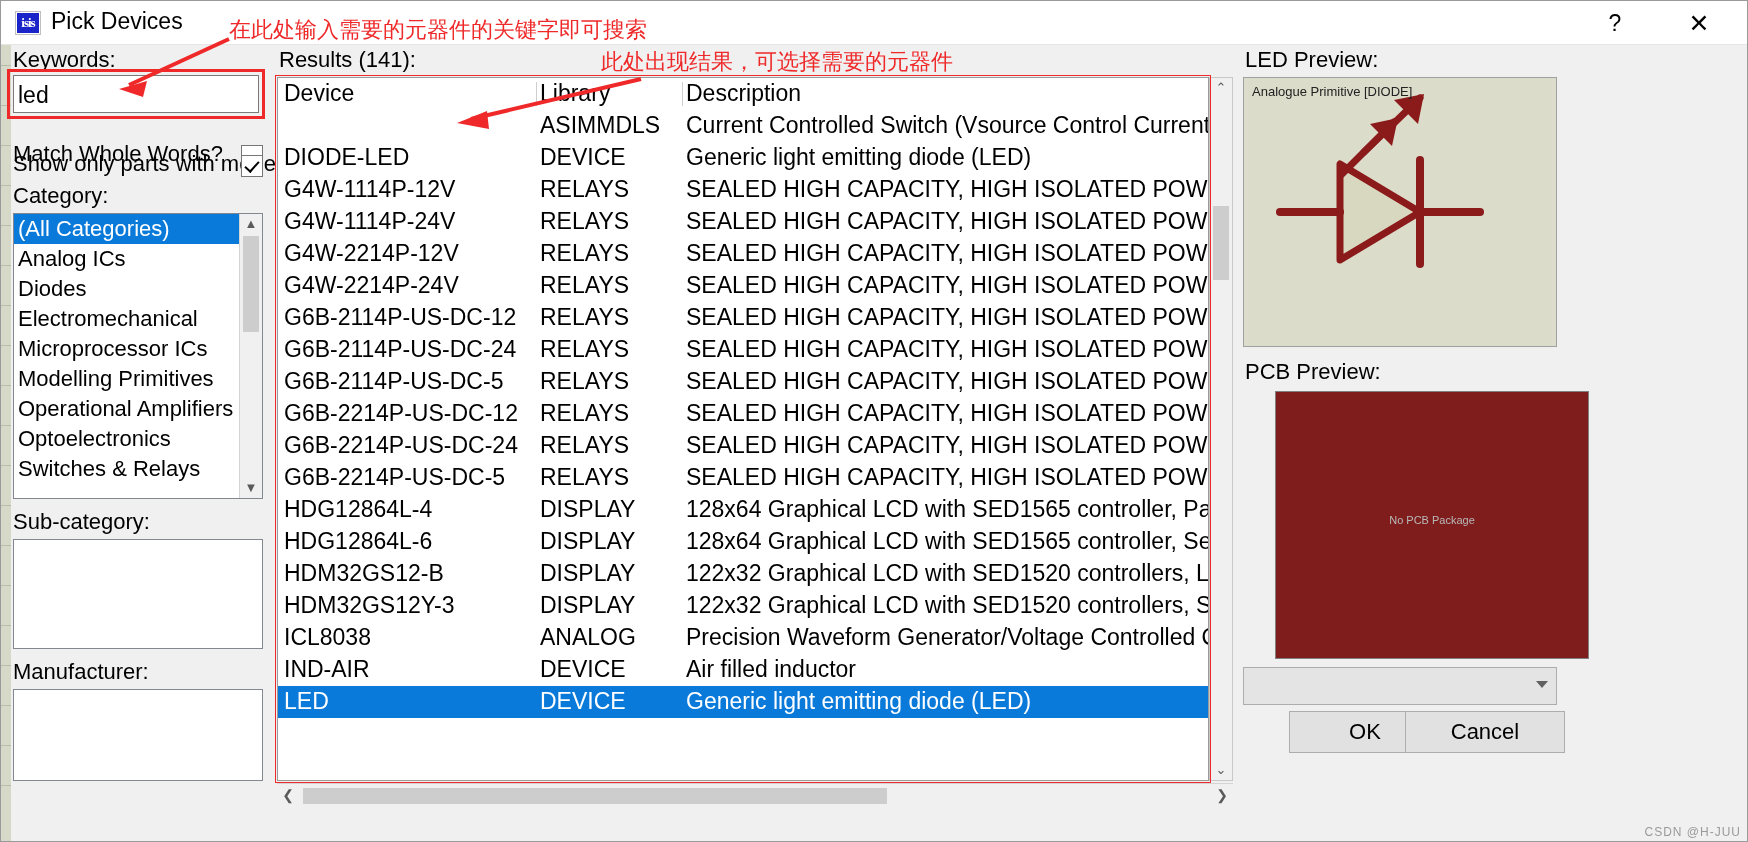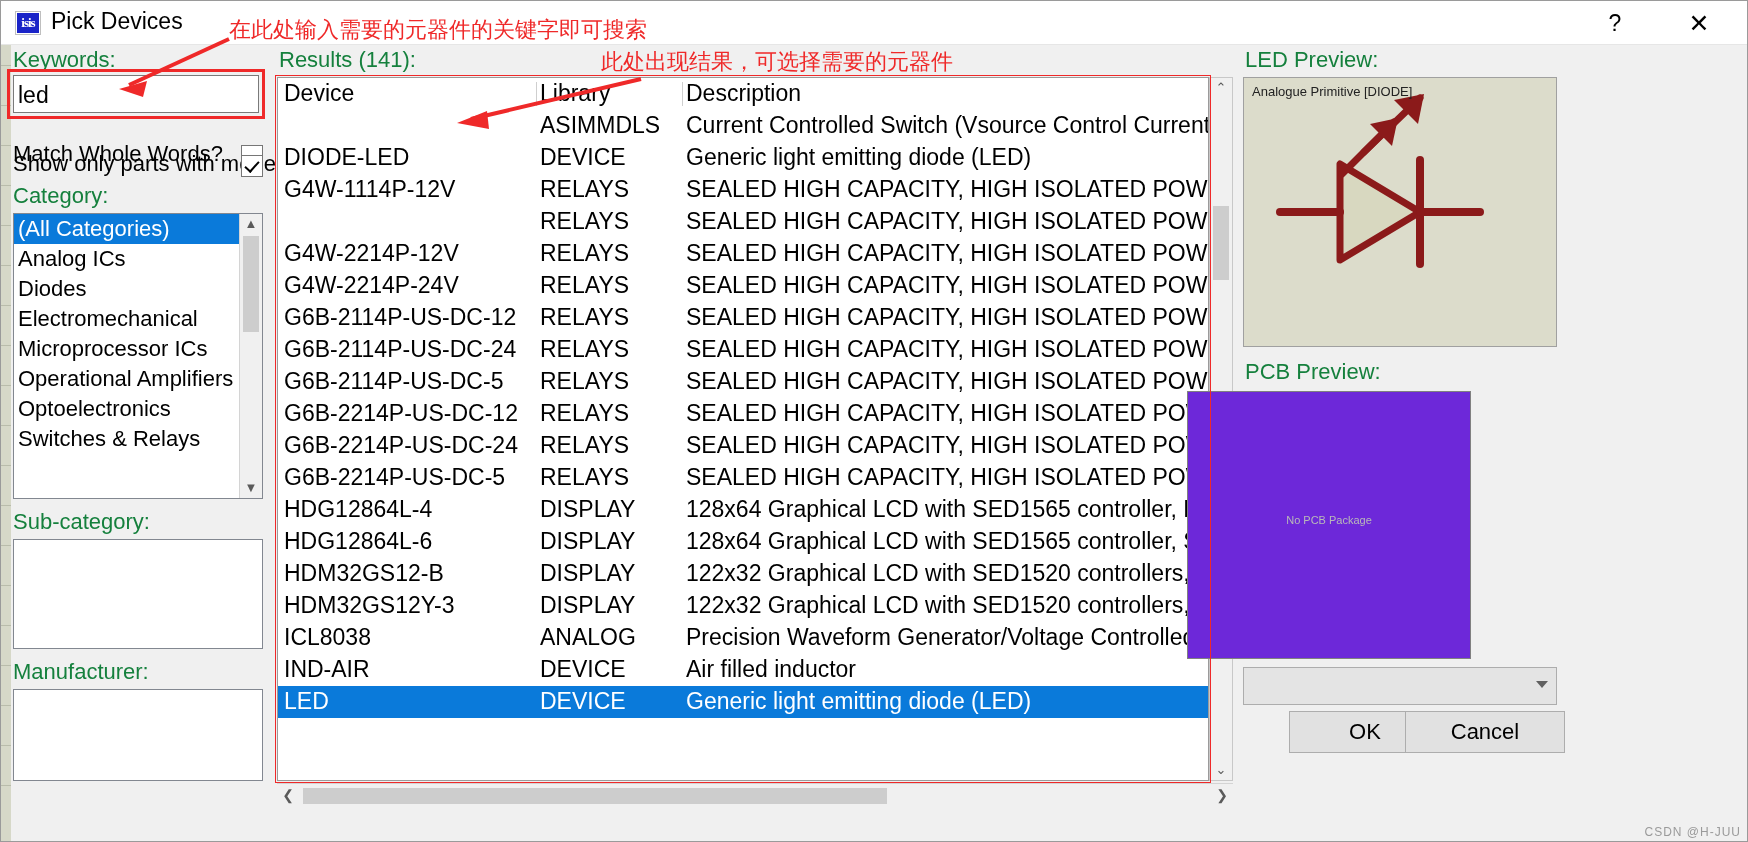--- a/index.html
+++ b/index.html
@@ -22,21 +22,21 @@
                      color:#fff;font-size:13px;line-height:20px;text-align:center;
                      font-family:"Liberation Serif","DejaVu Serif",serif;letter-spacing:-1px;font-weight:bold;}
   .title-text{position:absolute;left:50px;top:7px;font-size:23px;color:#000;
               font-family:"Liberation Sans",sans-serif;}
   .tb-btn{position:absolute;top:0;height:44px;width:56px;text-align:center;color:#000;
           line-height:44px;font-size:23px;cursor:default;}
   .tb-help{right:104px;}
   .tb-close{right:20px;font-size:25px;}
 
   
-  .lbl{position:absolute;font-size:22px;color:#15803d;white-space:nowrap;
+  .lbl{position:absolute;font-size:22px;color:#000000;white-space:nowrap;
        font-family:"Liberation Sans",sans-serif;}
 
   
   .kw-input{position:absolute;left:12px;top:74px;width:246px;height:38px;background:#fff;
             border:1px solid #7a7a7a;box-sizing:border-box;font-size:23px;color:#000;
             padding:2px 4px;line-height:34px;overflow:hidden;white-space:nowrap;}
   .kw-redbox{position:absolute;left:6px;top:68px;width:258px;height:50px;
              border:3px solid #ef2929;box-sizing:border-box;pointer-events:none;}
 
   .chk-row{position:absolute;height:26px;}
@@ -80,21 +80,21 @@
         overflow:hidden;}
   .grid-row.selected .cell{color:#fff;}
   .c-dev{left:6px;width:256px;}
   .c-lib{left:262px;width:140px;}
   .c-desc{left:408px;width:524px;}
 
   
   .preview-led{position:absolute;left:1242px;top:76px;width:314px;height:270px;
                background:#dcdccb;border:1px solid #a0a0a0;box-sizing:border-box;overflow:hidden;}
   .prim-label{position:absolute;left:8px;top:6px;font-size:13px;color:#222;white-space:nowrap;}
-  .preview-pcb{position:absolute;left:1186px;top:390px;width:284px;height:268px;background:#6d28d9;
+  .preview-pcb{position:absolute;left:1274px;top:390px;width:314px;height:268px;background:#7f1d1d;
                border:1px solid #808080;box-sizing:border-box;overflow:hidden;}
   .nopcb{position:absolute;left:0;right:0;top:122px;text-align:center;font-size:11px;color:#b9b9b9;}
   .combo{position:absolute;left:1242px;top:666px;width:314px;height:38px;background:#e4e4e4;
          border:1px solid #adadad;box-sizing:border-box;}
   .combo .arrow{position:absolute;right:8px;top:13px;width:0;height:0;
                 border-left:6px solid transparent;border-right:6px solid transparent;
                 border-top:7px solid #606060;}
   .btn{position:absolute;top:710px;height:42px;background:#e1e1e1;border:1px solid #adadad;
        box-sizing:border-box;font-size:22px;color:#000;text-align:center;line-height:40px;}
   .btn-ok{left:1244px;width:152px;margin-left:44px;}
@@ -162,20 +162,21 @@
 
   <div class="lbl" style="left:12px;top:182px;">Category:</div>
 
   <div class="listbox" style="left:12px;top:212px;width:250px;height:286px;">
     <div id="category-items" style="position:absolute;left:0;top:0;right:22px;">
         <div class="lb-item sel">(All Categories)</div>
         <div class="lb-item">Analog ICs</div>
         <div class="lb-item">Diodes</div>
         <div class="lb-item">Electromechanical</div>
         <div class="lb-item">Microprocessor ICs</div>
+        <div class="lb-item">Modelling Primitives</div>
         <div class="lb-item">Operational Amplifiers</div>
         <div class="lb-item">Optoelectronics</div>
         <div class="lb-item">Switches &amp; Relays</div>
       </div>
     <div class="vscroll" style="right:0;top:0;bottom:0;">
       <div class="arrow up">▲</div>
       <div class="thumb" style="top:22px;height:96px;"></div>
       <div class="arrow down">▼</div>
     </div>
   </div>
@@ -205,20 +206,21 @@
           <div class="cell c-dev">DIODE-LED</div>
           <div class="cell c-lib">DEVICE</div>
           <div class="cell c-desc">Generic light emitting diode (LED)</div>
         </div>
         <div class="grid-row" style="top: 64px;">
           <div class="cell c-dev">G4W-1114P-12V</div>
           <div class="cell c-lib">RELAYS</div>
           <div class="cell c-desc">SEALED HIGH CAPACITY, HIGH ISOLATED POWER RELAY</div>
         </div>
         <div class="grid-row" style="top: 96px;">
+          <div class="cell c-dev">G4W-1114P-24V</div>
           <div class="cell c-lib">RELAYS</div>
           <div class="cell c-desc">SEALED HIGH CAPACITY, HIGH ISOLATED POWER RELAY</div>
         </div>
         <div class="grid-row" style="top: 128px;">
           <div class="cell c-dev">G4W-2214P-12V</div>
           <div class="cell c-lib">RELAYS</div>
           <div class="cell c-desc">SEALED HIGH CAPACITY, HIGH ISOLATED POWER RELAY</div>
         </div>
         <div class="grid-row" style="top: 160px;">
           <div class="cell c-dev">G4W-2214P-24V</div>

